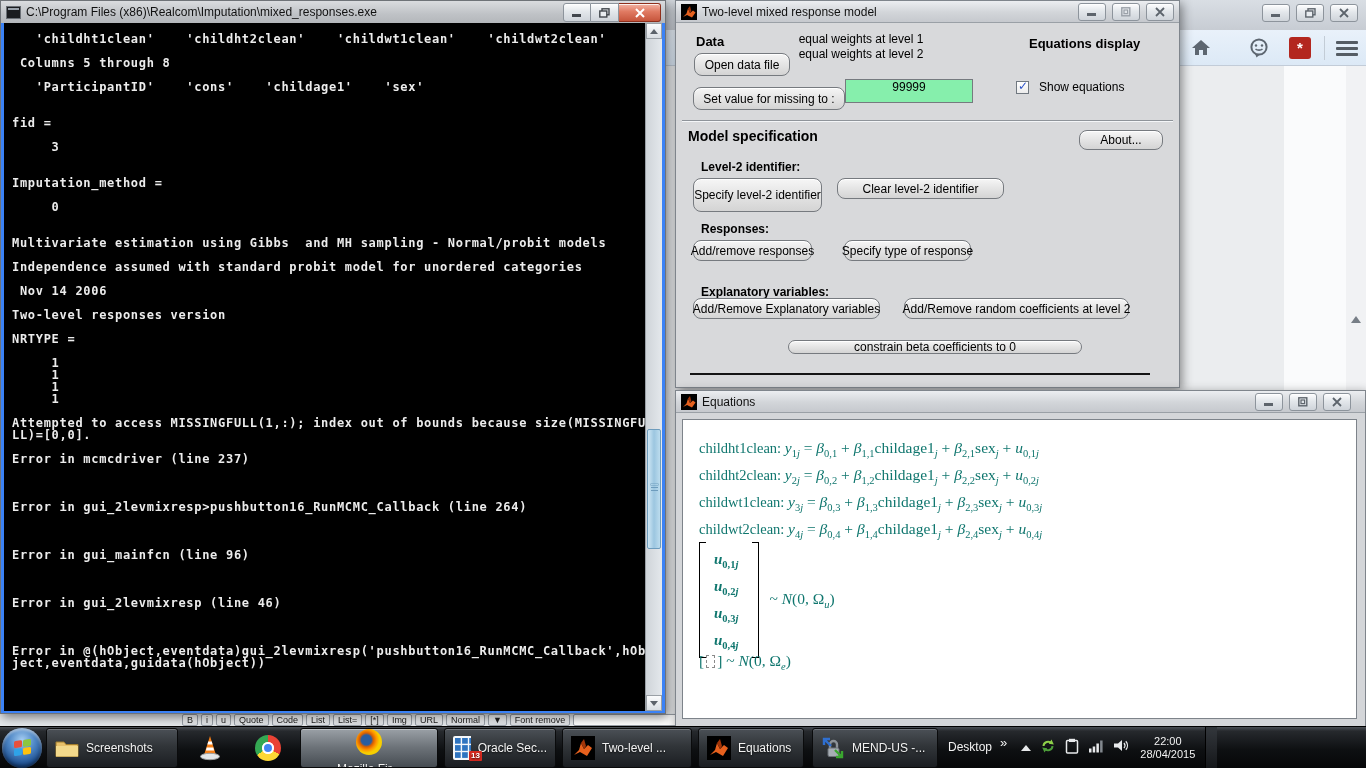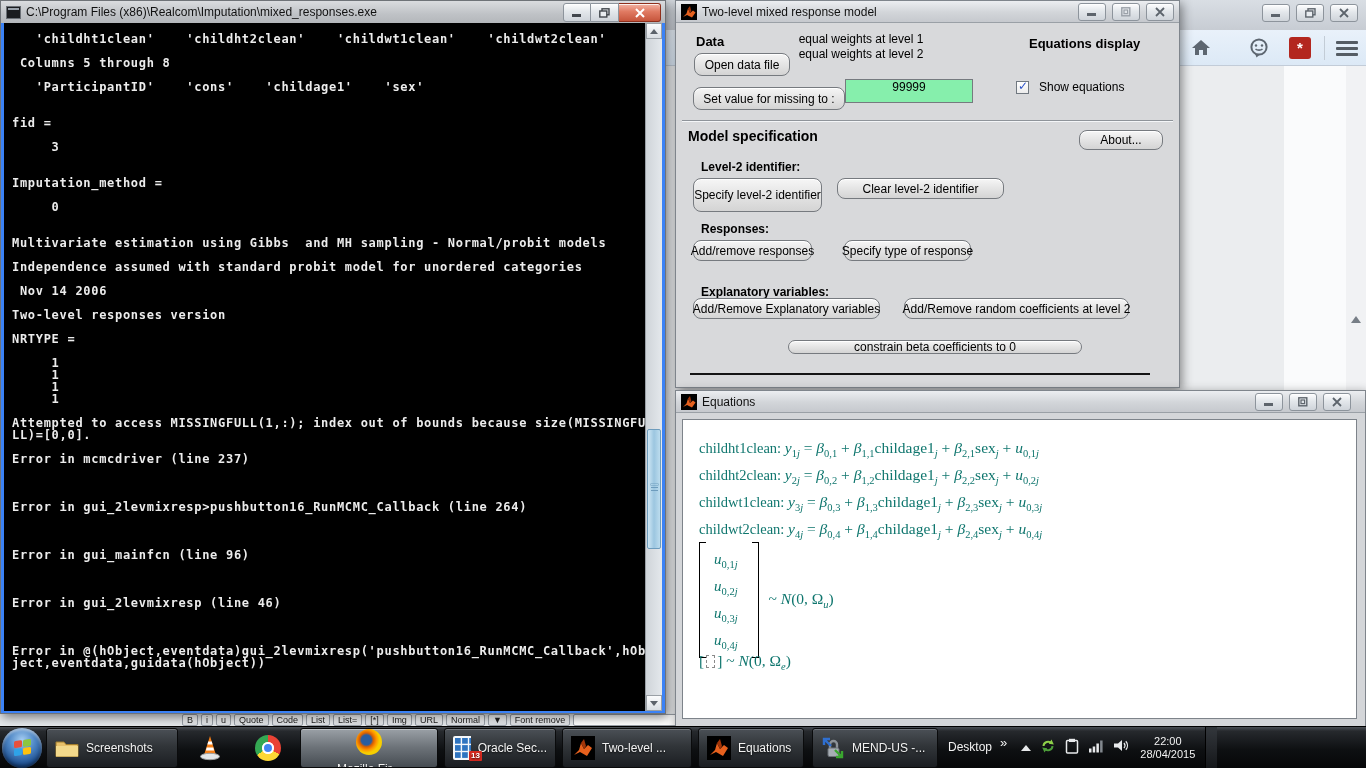--- a/index.html
+++ b/index.html
@@ -119,21 +119,21 @@
   #eq-rows { position:absolute; left:16px; top:14px; font-size:15.5px; }
   #eq-rows .eq-row { height:27px; line-height:27px; white-space:nowrap; }
   .eql { font-size:14.5px; }
   #eq-rows i, #eq-vec i, #eq-elast i { font-family:"Liberation Serif", serif; }
   sub { font-size:10.5px; }
   #eq-vec { position:absolute; left:16px; top:122px; display:flex; align-items:center; }
   .brk { width:7px; align-self:stretch; border-top:1.5px solid #000; border-bottom:1.5px solid #000; }
   .brk.l { border-left:1.5px solid #000; }
   .brk.r { border-right:1.5px solid #000; }
   #eq-vcol { padding:4px 14px 4px 8px; font-size:15px; }
-  #eq-vcol div { height:27px; line-height:27px; }
+  #eq-vcol div { height:27px; line-height:27px;font-weight:bold; }
   .vdist { margin-left:10px; font-size:15.5px; }
   #eq-elast { position:absolute; left:16px; top:232px; font-size:15.5px; }
   #dash-box { display:inline-block; width:9px; height:13px; border:1px dashed #8a8a8a;
               vertical-align:-2px; margin:0 2px; }
 
   
   #editor-strip { position:absolute; left:0; top:713px; width:1085px; height:13px; z-index:2;
                   background:#e6e9ec; display:flex; gap:3px; padding:1px 4px 0 182px; overflow:hidden; }
   .ed-btn { flex:0 0 auto; font-size:9px; color:#222; background:linear-gradient(#fff,#dcdfe3);
             border:1px solid #9aa0a8; border-radius:2px; padding:0 4px; height:12px; line-height:10px; }

